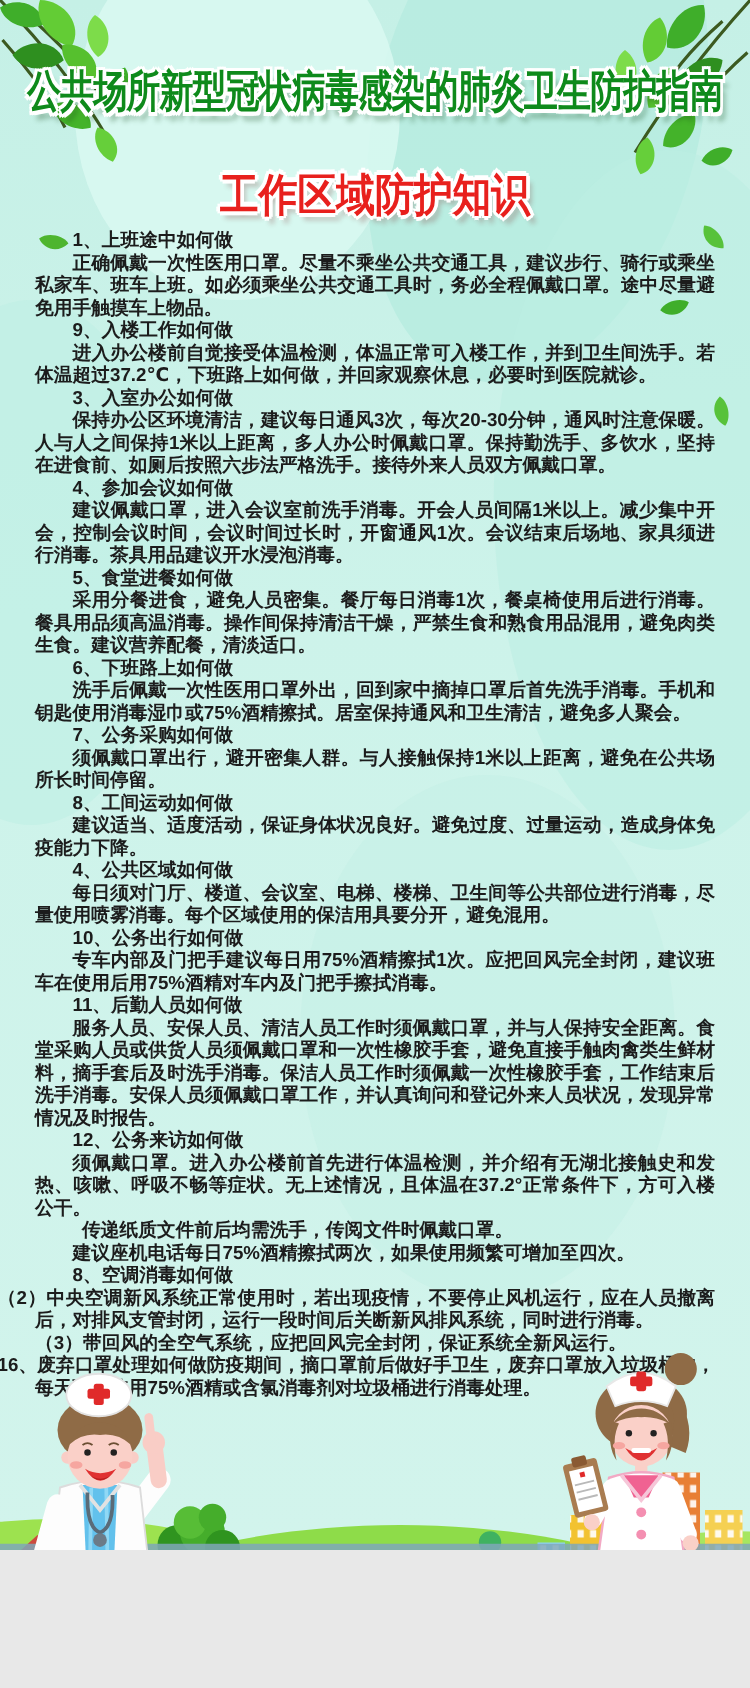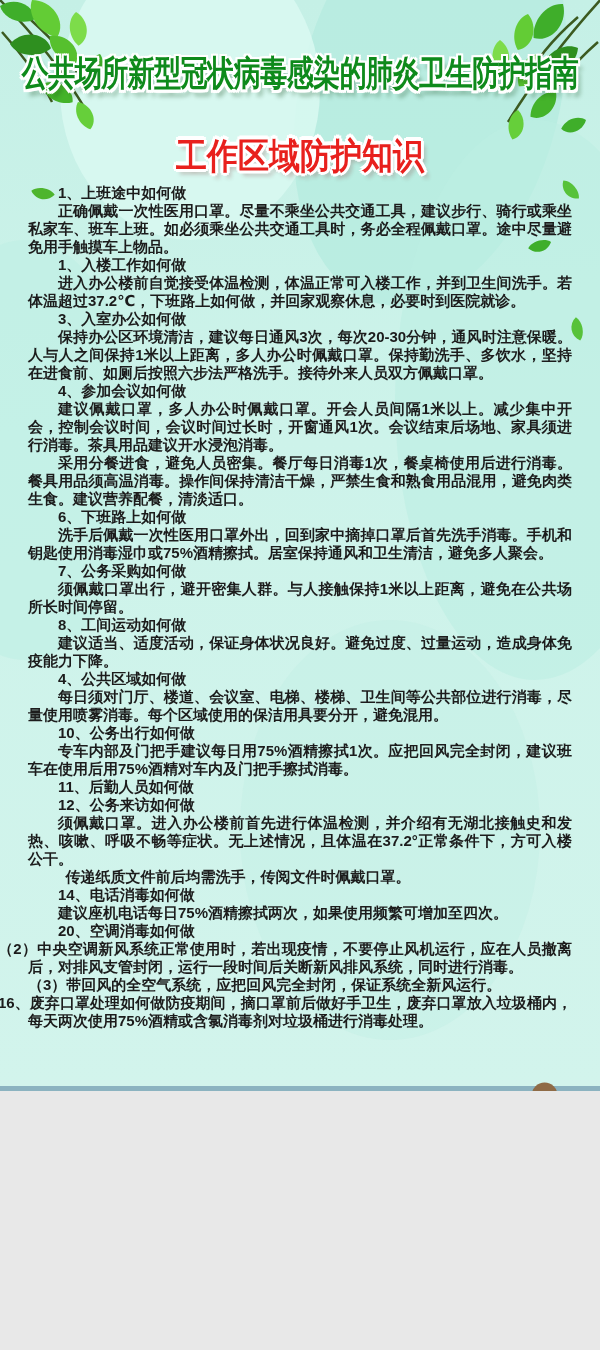--- a/index.html
+++ b/index.html
@@ -1,17 +1,17 @@
 <!DOCTYPE html>
 <html><head>
 <meta charset="utf-8">
 <style>
   html,body{margin:0;padding:0;}
   body{background:#e8e8e8;font-family:"Liberation Sans","DejaVu Sans",sans-serif;}
-  .poster{position:relative;width:600px;height:1091px;margin:0 auto;overflow:hidden;
+  .poster{position:relative;width:600px;height:1240px;margin:0 auto;overflow:hidden;
           background:linear-gradient(180deg,#c5f0e6 0%,#cdf3ea 40%,#d2f4ec 100%);}
 
   
   .blob{position:absolute;border-radius:50%;}
   .blob.b1{left:300px;top:-120px;width:260px;height:430px;background:#b4ebdf;opacity:.75;transform:rotate(14deg);}
   .blob.b2{left:395px;top:120px;width:280px;height:560px;background:#bdeee3;opacity:.6;}
   .blob.b3{left:-90px;top:240px;width:230px;height:420px;background:#bdeee3;opacity:.55;}
   .blob.b4{left:60px;top:-60px;width:260px;height:300px;background:#d8f8f1;opacity:.9;}
   .blob.b5{left:240px;top:620px;width:300px;height:420px;background:#c3f0e6;opacity:.5;}
 
@@ -114,44 +114,45 @@
   <svg class="leaf-s" style="left:562px;top:320px;transform:rotate(70deg)" viewBox="0 0 40 24">
     <path d="M2,4 C12,-4 32,0 38,10 C26,22 8,18 2,4 Z" fill="#57c23a"></path>
     </svg>
 
   <div class="title">公共场所新型冠状病毒感染的肺炎卫生防护指南</div>
   <div class="subtitle">工作区域防护知识</div>
 
   <div class="content">
     <p class="h">1、上班途中如何做</p>
     <p class="b">正确佩戴一次性医用口罩。尽量不乘坐公共交通工具，建议步行、骑行或乘坐私家车、班车上班。如必须乘坐公共交通工具时，务必全程佩戴口罩。途中尽量避免用手触摸车上物品。</p>
-    <p class="h">1、入楼工作如何做</p>
+    <p class="h">9、入楼工作如何做</p>
     <p class="b">进入办公楼前自觉接受体温检测，体温正常可入楼工作，并到卫生间洗手。若体温超过37.2℃，下班路上如何做，并回家观察休息，必要时到医院就诊。</p>
     <p class="h">3、入室办公如何做</p>
     <p class="b">保持办公区环境清洁，建议每日通风3次，每次20-30分钟，通风时注意保暖。人与人之间保持1米以上距离，多人办公时佩戴口罩。保持勤洗手、多饮水，坚持在进食前、如厕后按照六步法严格洗手。接待外来人员双方佩戴口罩。</p>
     <p class="h">4、参加会议如何做</p>
-    <p class="b">建议佩戴口罩，多人办公时佩戴口罩。开会人员间隔1米以上。减少集中开会，控制会议时间，会议时间过长时，开窗通风1次。会议结束后场地、家具须进行消毒。茶具用品建议开水浸泡消毒。</p>
+    <p class="b">建议佩戴口罩，进入会议室前洗手消毒。开会人员间隔1米以上。减少集中开会，控制会议时间，会议时间过长时，开窗通风1次。会议结束后场地、家具须进行消毒。茶具用品建议开水浸泡消毒。</p>
+    <p class="h">5、食堂进餐如何做</p>
     <p class="b">采用分餐进食，避免人员密集。餐厅每日消毒1次，餐桌椅使用后进行消毒。餐具用品须高温消毒。操作间保持清洁干燥，严禁生食和熟食用品混用，避免肉类生食。建议营养配餐，清淡适口。</p>
     <p class="h">6、下班路上如何做</p>
     <p class="b">洗手后佩戴一次性医用口罩外出，回到家中摘掉口罩后首先洗手消毒。手机和钥匙使用消毒湿巾或75%酒精擦拭。居室保持通风和卫生清洁，避免多人聚会。</p>
     <p class="h">7、公务采购如何做</p>
     <p class="b">须佩戴口罩出行，避开密集人群。与人接触保持1米以上距离，避免在公共场所长时间停留。</p>
     <p class="h">8、工间运动如何做</p>
     <p class="b">建议适当、适度活动，保证身体状况良好。避免过度、过量运动，造成身体免疫能力下降。</p>
     <p class="h">4、公共区域如何做</p>
     <p class="b">每日须对门厅、楼道、会议室、电梯、楼梯、卫生间等公共部位进行消毒，尽量使用喷雾消毒。每个区域使用的保洁用具要分开，避免混用。</p>
     <p class="h">10、公务出行如何做</p>
     <p class="b">专车内部及门把手建议每日用75%酒精擦拭1次。应把回风完全封闭，建议班车在使用后用75%酒精对车内及门把手擦拭消毒。</p>
     <p class="h">11、后勤人员如何做</p>
+    <p class="b">服务人员、安保人员、清洁人员工作时须佩戴口罩，并与人保持安全距离。食堂采购人员或供货人员须佩戴口罩和一次性橡胶手套，避免直接手触肉禽类生鲜材料，摘手套后及时洗手消毒。保洁人员工作时须佩戴一次性橡胶手套，工作结束后洗手消毒。安保人员须佩戴口罩工作，并认真询问和登记外来人员状况，发现异常情况及时报告。</p>
     <p class="h">12、公务来访如何做</p>
     <p class="b">须佩戴口罩。进入办公楼前首先进行体温检测，并介绍有无湖北接触史和发热、咳嗽、呼吸不畅等症状。无上述情况，且体温在37.2°正常条件下，方可入楼公干。</p>
     <p class="b b13">传递纸质文件前后均需洗手，传阅文件时佩戴口罩。</p>
-    <p class="h">14、电话消毒如何做</p>
     <p class="b">建议座机电话每日75%酒精擦拭两次，如果使用频繁可增加至四次。</p>
-    <p class="h">20、空调消毒如何做</p>
+    <p class="h">8、空调消毒如何做</p>
     <p class="sub2">（2）中央空调新风系统正常使用时，若出现疫情，不要停止风机运行，应在人员撤离后，对排风支管封闭，运行一段时间后关断新风排风系统，同时进行消毒。</p>
     <p class="sub">（3）带回风的全空气系统，应把回风完全封闭，保证系统全新风运行。</p>
     <p class="p16"><span>16、废弃口罩处理如何做</span><span>防疫期间，摘口罩前后做好手卫生，废弃口罩放入垃圾桶内，每天两次使用75%酒精或含氯消毒剂对垃圾桶进行消毒处理。</span></p>
   </div>
 
   <svg class="skyline" viewBox="0 0 600 170">
     <defs>
       <pattern id="winp" width="10" height="12" patternUnits="userSpaceOnUse">
         <rect x="2" y="2" width="5" height="6" fill="#ffffff" opacity="0.9"></rect>
       </pattern>

